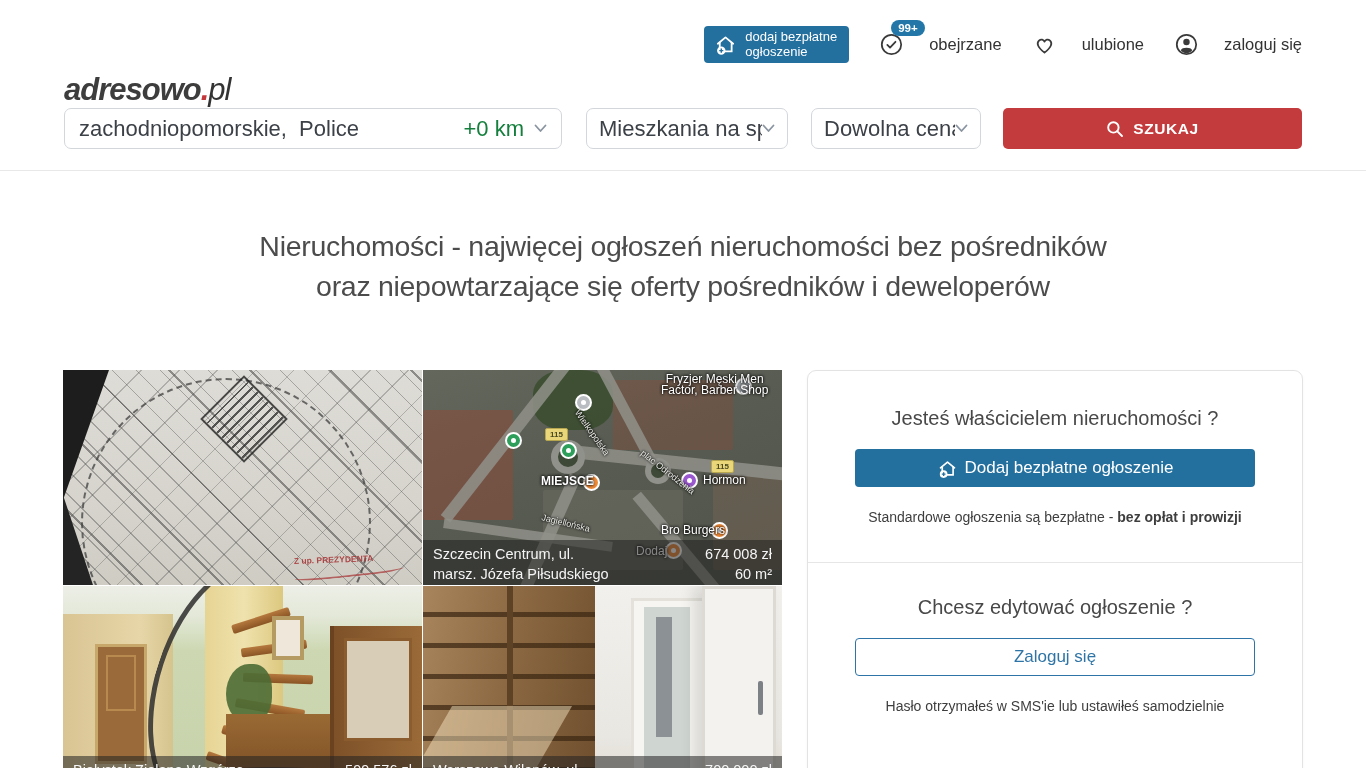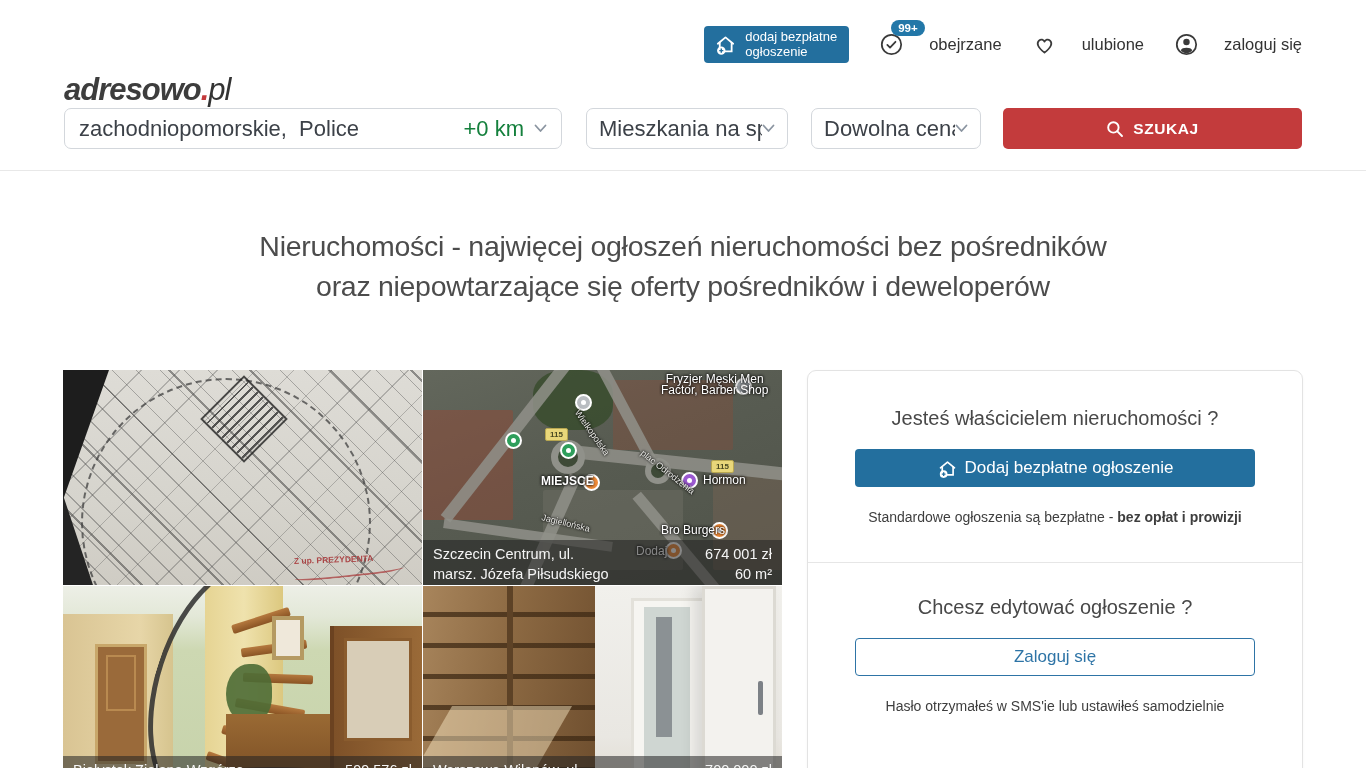--- a/index.html
+++ b/index.html
@@ -292,21 +292,21 @@
       <div class="map-street" style="left:118px;top:148px;transform:rotate(14deg);">Jagiellońska</div>
       <div class="map-street" style="left:222px;top:78px;transform:rotate(38deg);transform-origin:left top;">plac Odrodzenia</div>
       <div class="map-badge" style="left:122px;top:58px;">115</div>
       <div class="map-badge" style="left:288px;top:90px;">115</div>
       <div class="tile-label">
         <span class="loc">
           <span>Szczecin Centrum, ul.</span><br>
           <span>marsz. Józefa Piłsudskiego</span>
         </span>
         <span class="nums">
-          <span>674 001 zł</span><br>
+          <span>674 008 zł</span><br>
           <span>60 m²</span>
         </span>
       </div>
     </div>
 
     <div class="tile tile-stairs">
       <div class="st-hall"></div>
       <div class="st-door"></div>
       <div class="st-column"></div>
       <div class="st-rail"></div>

